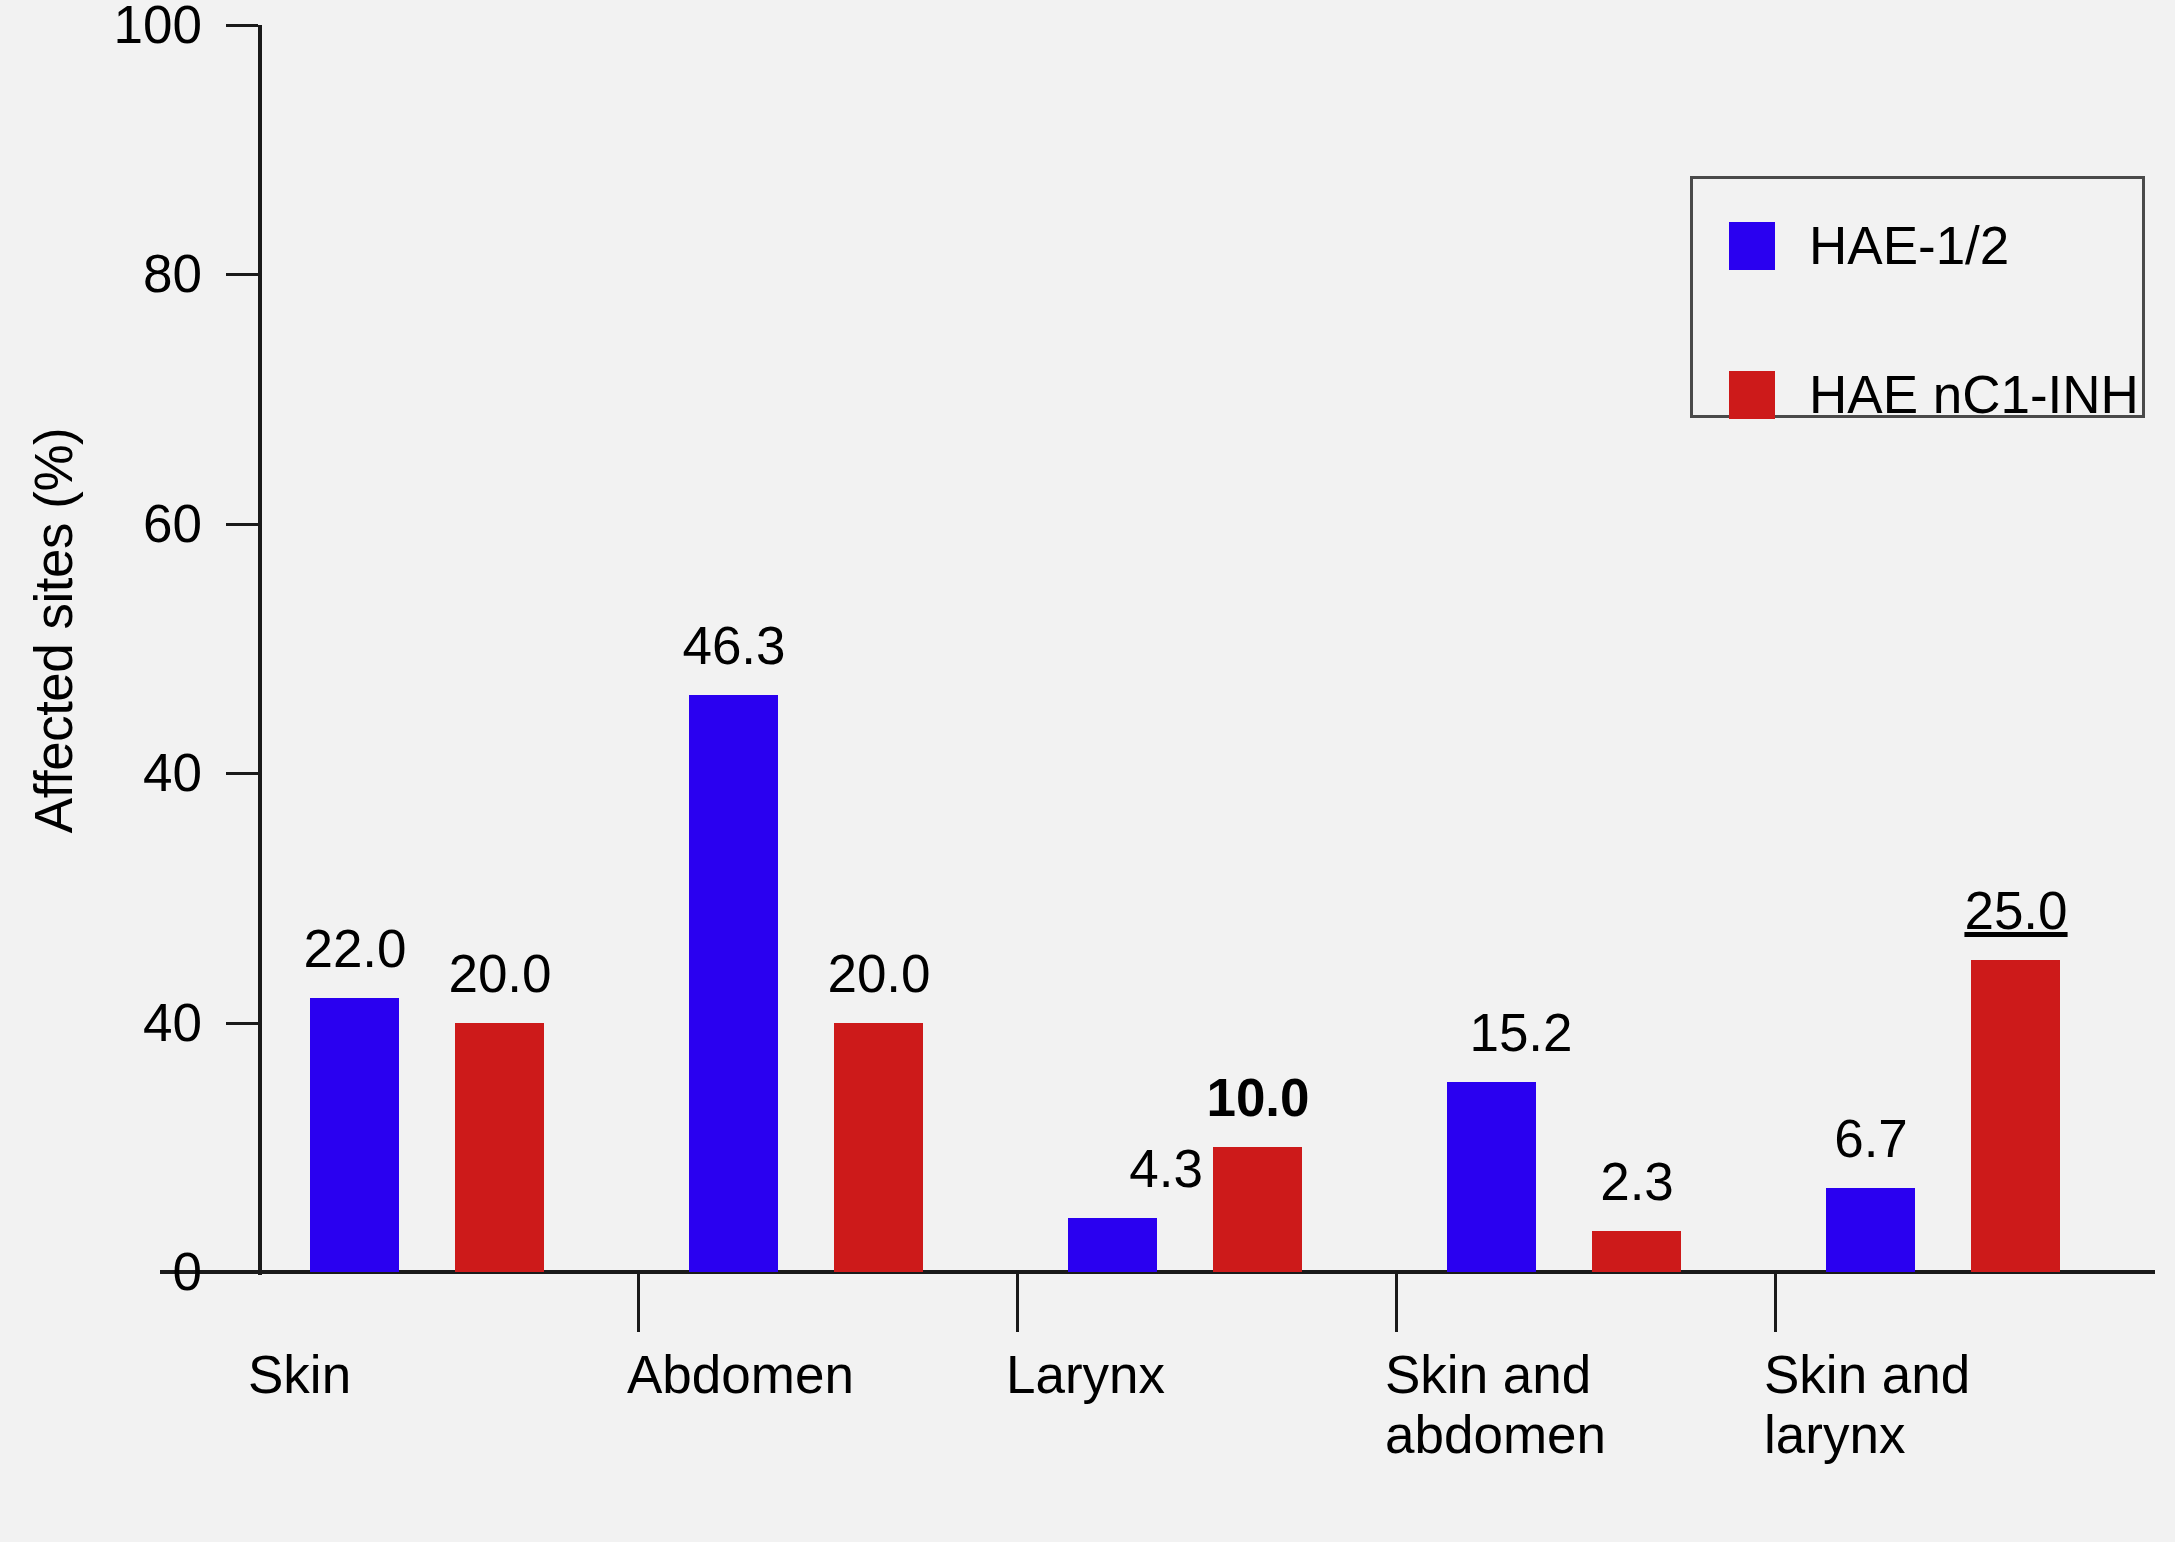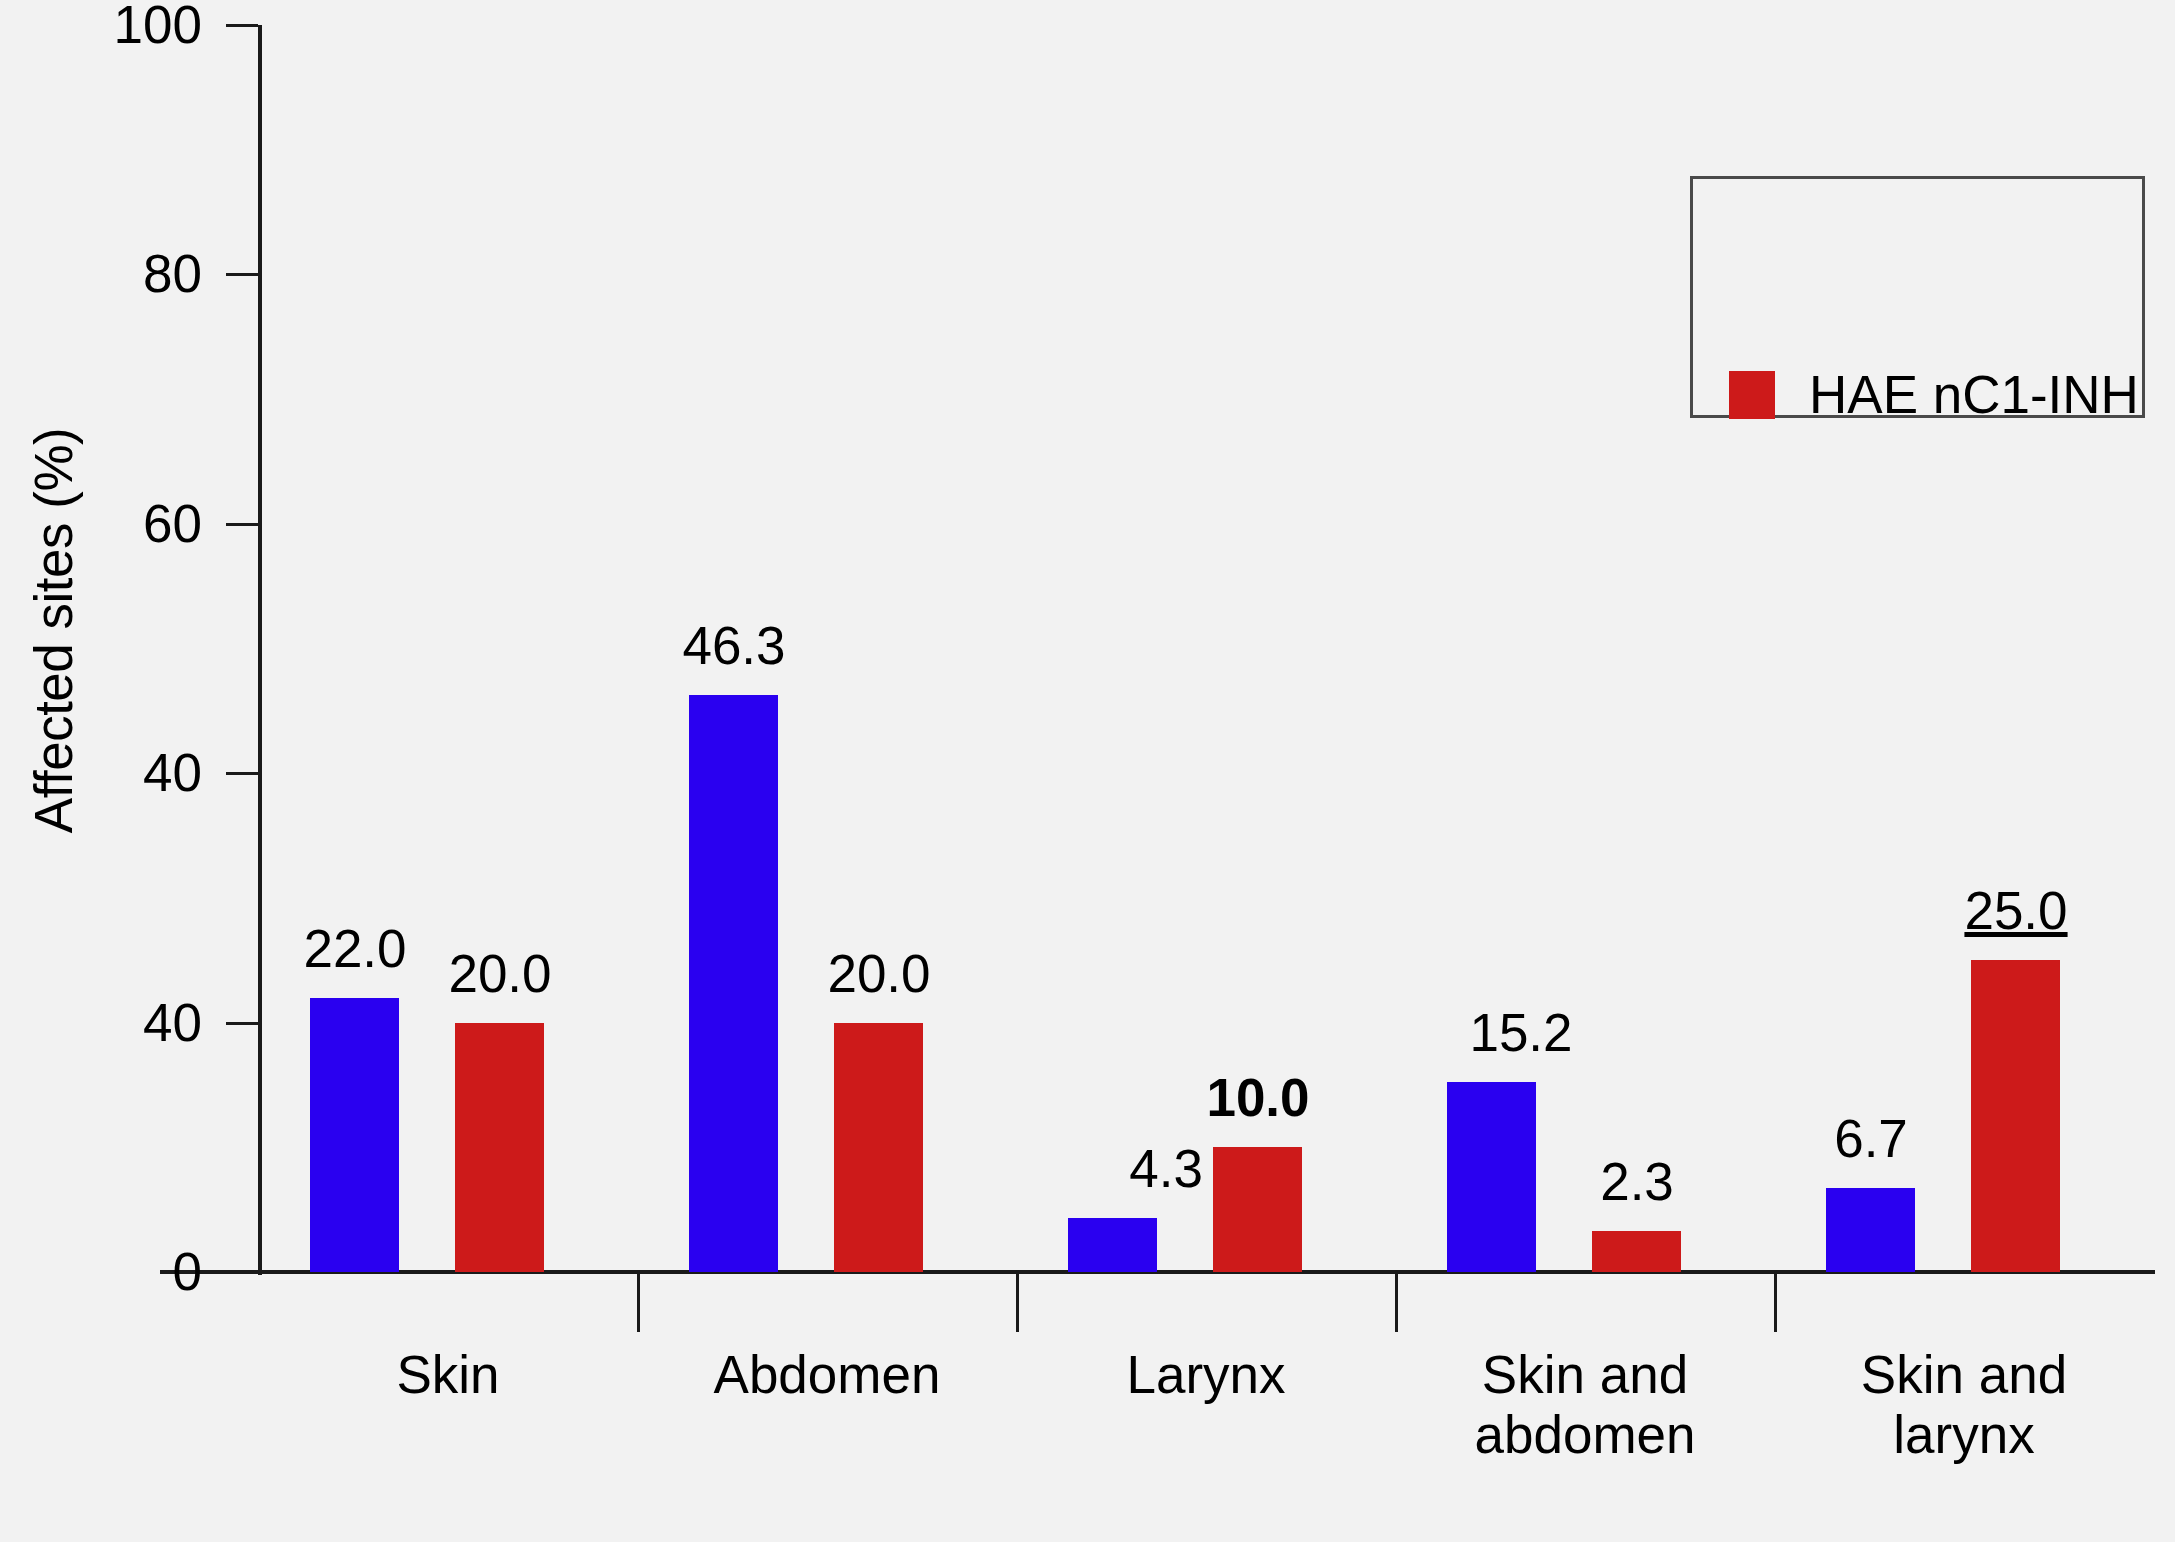--- a/index.html
+++ b/index.html
@@ -111,21 +111,20 @@
     font-size: 53px;
     line-height: 53px;
     text-align: center;
     white-space: nowrap;
   }
 
   
   .cat-label {
     position: absolute;
     top: 1345px;
-    text-align: center;
     font-size: 53px;
     line-height: 60px;
     white-space: pre-line;
   }
 
   
   #legend {
     position: absolute;
     left: 1690px;
     top: 176px;
@@ -220,19 +219,23 @@
       <div class="cat-label" style="left: 248px; width: 400px;">Skin</div>
       <div class="cat-label" style="left: 627px; width: 400px;">Abdomen</div>
       <div class="cat-label" style="left: 1006px; width: 400px;">Larynx</div>
       <div class="cat-label" style="left: 1385px; width: 400px;">Skin and
 abdomen</div>
       <div class="cat-label" style="left: 1764px; width: 400px;">Skin and
 larynx</div>
     </div>
 
   <div id="legend">
+    <div class="legend-row r0">
+      <span class="legend-swatch blue"></span>
+      <span class="legend-text">HAE-1/2</span>
+    </div>
     <div class="legend-row r1">
       <span class="legend-swatch red"></span>
       <span class="legend-text">HAE nC1-INH</span>
     </div>
   </div>
 
 </div>
 
 </body></html>

